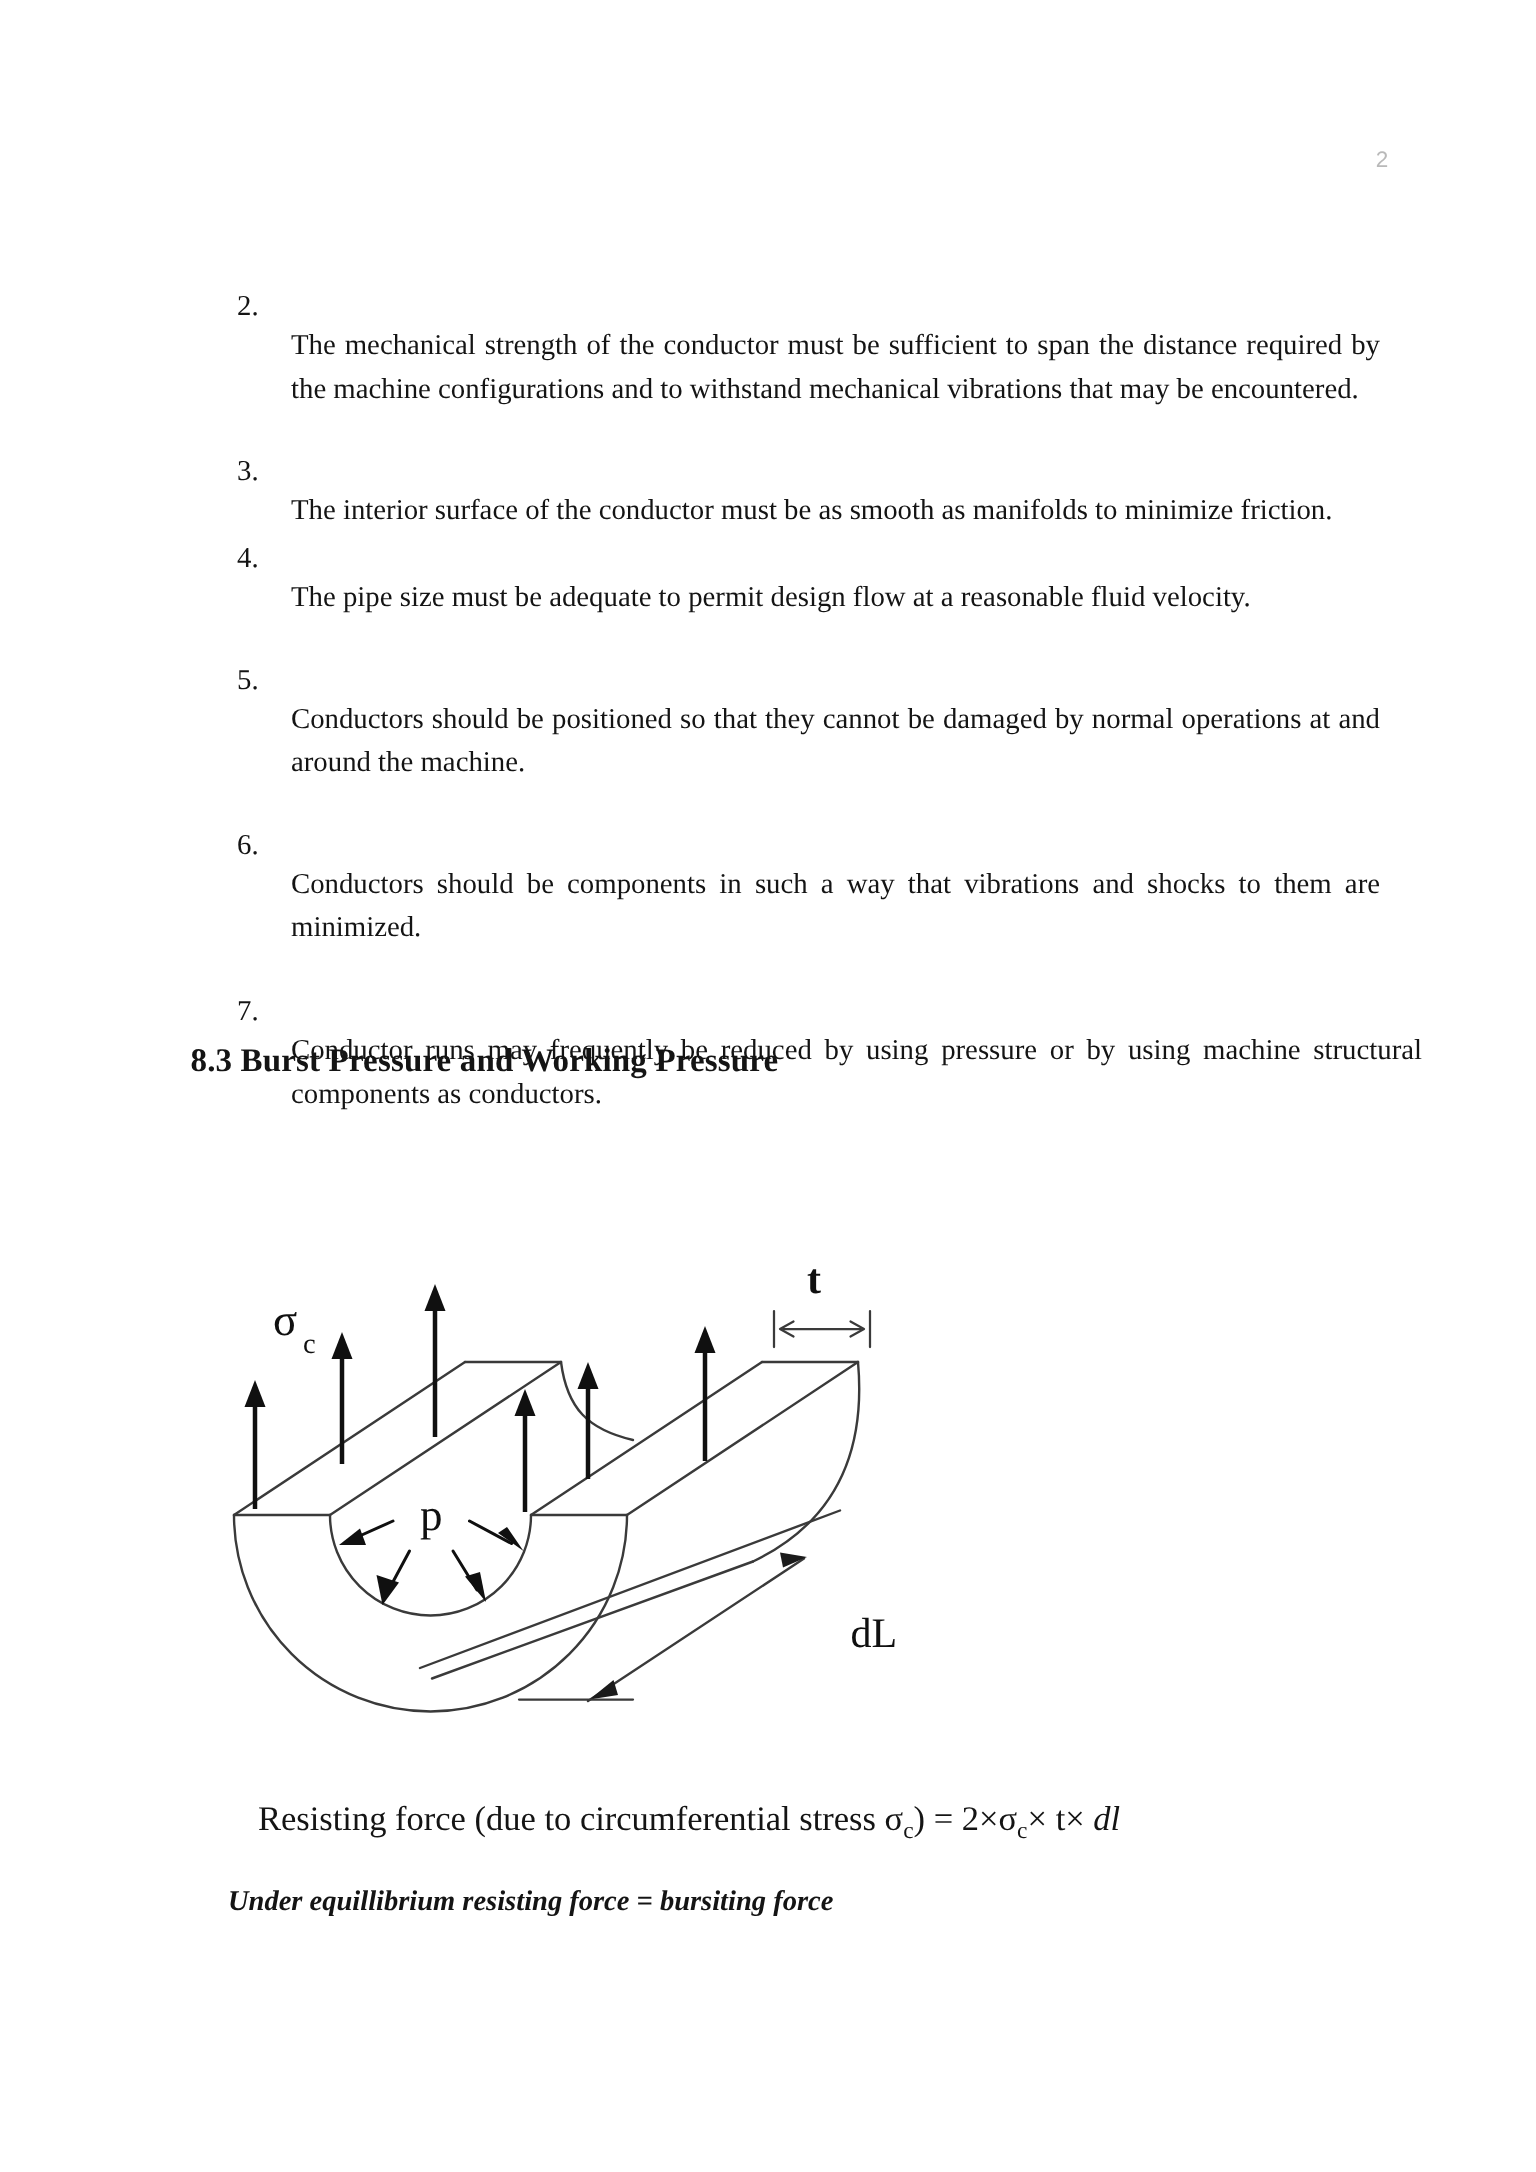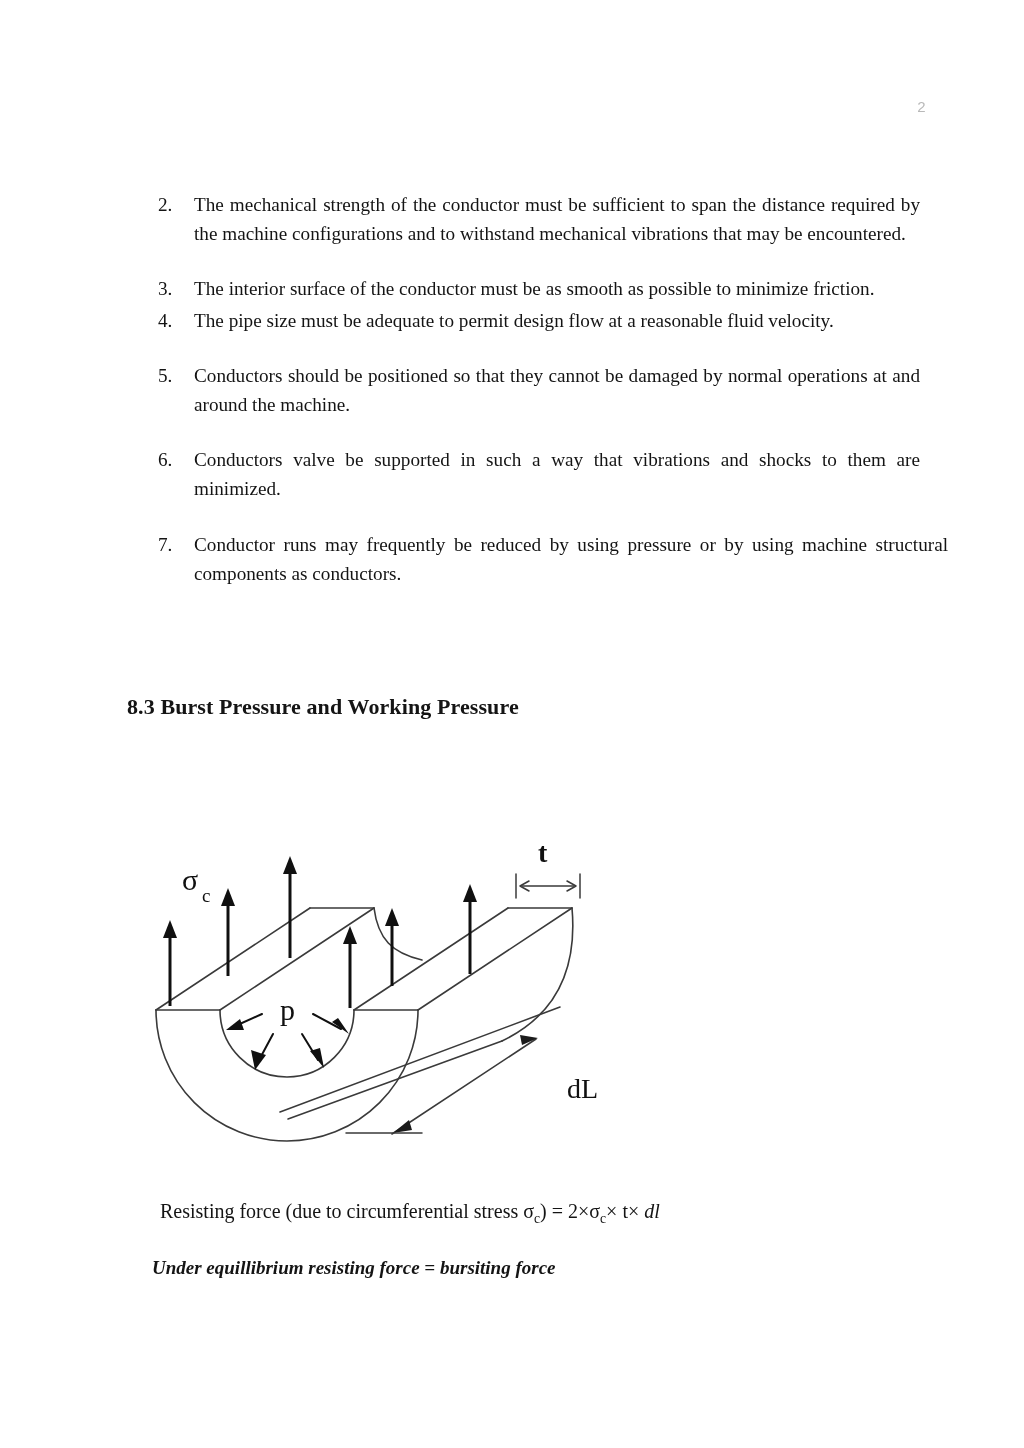--- a/index.html
+++ b/index.html
@@ -48,20 +48,21 @@
   .li-num {
     width: 36px;
     flex: 0 0 36px;
     text-align: left;
   }
   .li-text {
     flex: 1 1 auto;
     text-align: justify;
     text-justify: inter-word;
     hyphens: none;
+    margin-top: 26px;
   }
   .li-text.nojust { text-align: left; }
   .gap-lg { height: 26px; }
   .gap-sm { height: 2px; }
   .item7 { width: 790px; }
 
   
   .section-heading {
     position: absolute;
     left: 127px;
@@ -88,23 +89,23 @@
     left: 130px;
     top: 836px;
     width: 560px;
     height: 330px;
   }
   .figure svg { display: block; }
 
   
   .formula-1 {
     position: absolute;
-    left: 160px;
+    left: 172px;
     top: 1200px;
-    font-size: 20px;
+    font-size: 23px;
     white-space: nowrap;
   }
   .formula-block {
     position: absolute;
     left: 152px;
     top: 1255px;
     font-size: 19px;
     font-style: italic;
     line-height: 1.42;
     white-space: nowrap;
@@ -123,39 +124,39 @@
   <div class="list-block">
 
     <div class="list-item">
       <span class="li-num">2.</span>
       <span class="li-text">The mechanical strength of the conductor must be sufficient to span the distance required by the machine configurations and to withstand mechanical vibrations that may be encountered.</span>
     </div>
     <div class="gap-lg"></div>
 
     <div class="list-item">
       <span class="li-num">3.</span>
-      <span class="li-text">The interior surface of the conductor must be as smooth as possible to minimize friction.</span>
+      <span class="li-text">The interior surface of the conductor must be as smooth as manifolds to minimize friction.</span>
     </div>
     <div class="gap-sm"></div>
 
     <div class="list-item">
       <span class="li-num">4.</span>
       <span class="li-text nojust">The pipe size must be adequate to permit design flow at a reasonable fluid velocity.</span>
     </div>
     <div class="gap-lg"></div>
 
     <div class="list-item">
       <span class="li-num">5.</span>
       <span class="li-text">Conductors should be positioned so that they cannot be damaged by normal operations at and around the machine.</span>
     </div>
     <div class="gap-lg"></div>
 
     <div class="list-item">
       <span class="li-num">6.</span>
-      <span class="li-text">Conductors valve be supported in such a way that vibrations and shocks to them are minimized.</span>
+      <span class="li-text">Conductors should be components in such a way that vibrations and shocks to them are minimized.</span>
     </div>
     <div class="gap-lg"></div>
 
     <div class="list-item item7">
       <span class="li-num">7.</span>
       <span class="li-text">Conductor runs may frequently be reduced by using pressure or by using machine structural components as conductors.</span>
     </div>
 
   </div>
 

